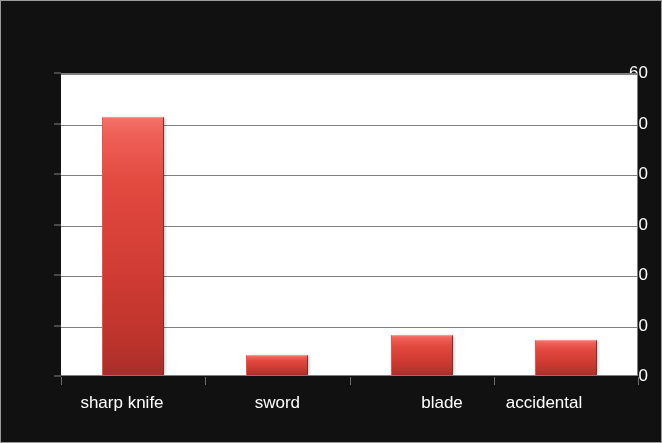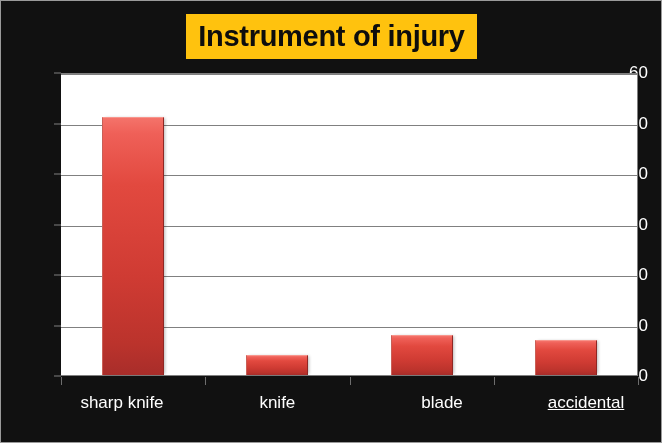--- a/index.html
+++ b/index.html
@@ -122,23 +122,20 @@
     text-align: center;
     white-space: nowrap;
     transform: translateX(-50%);
   }
 </style>
 </head>
 <body>
 
 <div id="chart-root">
 
-  <div id="chart-title">
-    <span class="title-text">Instrument of injury</span>
-  </div>
 
   <div id="y-axis">
       <div class="y-tick-label" style="top: 375px;">0</div>
       <div class="y-tick-mark" style="top: 375px;"></div>
       <div class="y-tick-label" style="top: 324.5px;">10</div>
       <div class="y-tick-mark" style="top: 324.5px;"></div>
       <div class="y-tick-label" style="top: 274px;">20</div>
       <div class="y-tick-mark" style="top: 274px;"></div>
       <div class="y-tick-label" style="top: 223.5px;">30</div>
       <div class="y-tick-mark" style="top: 223.5px;"></div>
@@ -164,22 +161,22 @@
         <div class="bar" title="sharp knife: 51" style="left: 41.125px; height: 257.55px;"></div>
         <div class="bar" title="sword: 4" style="left: 185.375px; height: 20.2px;"></div>
         <div class="bar" title="blade: 8" style="left: 329.625px; height: 40.4px;"></div>
         <div class="bar" title="accidental: 7" style="left: 473.875px; height: 35.35px;"></div>
       </div>
   </div>
 
   <div id="x-axis">
       <div class="x-tick-label" style="left: 121px;">sharp knife</div>
       <div class="x-tick-mark" style="left: 60px;"></div>
-      <div class="x-tick-label" style="left: 276.375px;">knife</div>
+      <div class="x-tick-label" style="left: 276.375px;">sword</div>
       <div class="x-tick-mark" style="left: 204.25px;"></div>
       <div class="x-tick-label" style="left: 441px;">blade</div>
       <div class="x-tick-mark" style="left: 348.5px;"></div>
-      <div class="x-tick-label" style="left: 585px; text-decoration: underline;">accidental</div>
+      <div class="x-tick-label" style="left: 543px;">accidental</div>
       <div class="x-tick-mark" style="left: 492.75px;"></div>
       <div class="x-tick-mark" style="left: 637px;"></div>
     </div>
 
 </div>
 
 </body></html>

